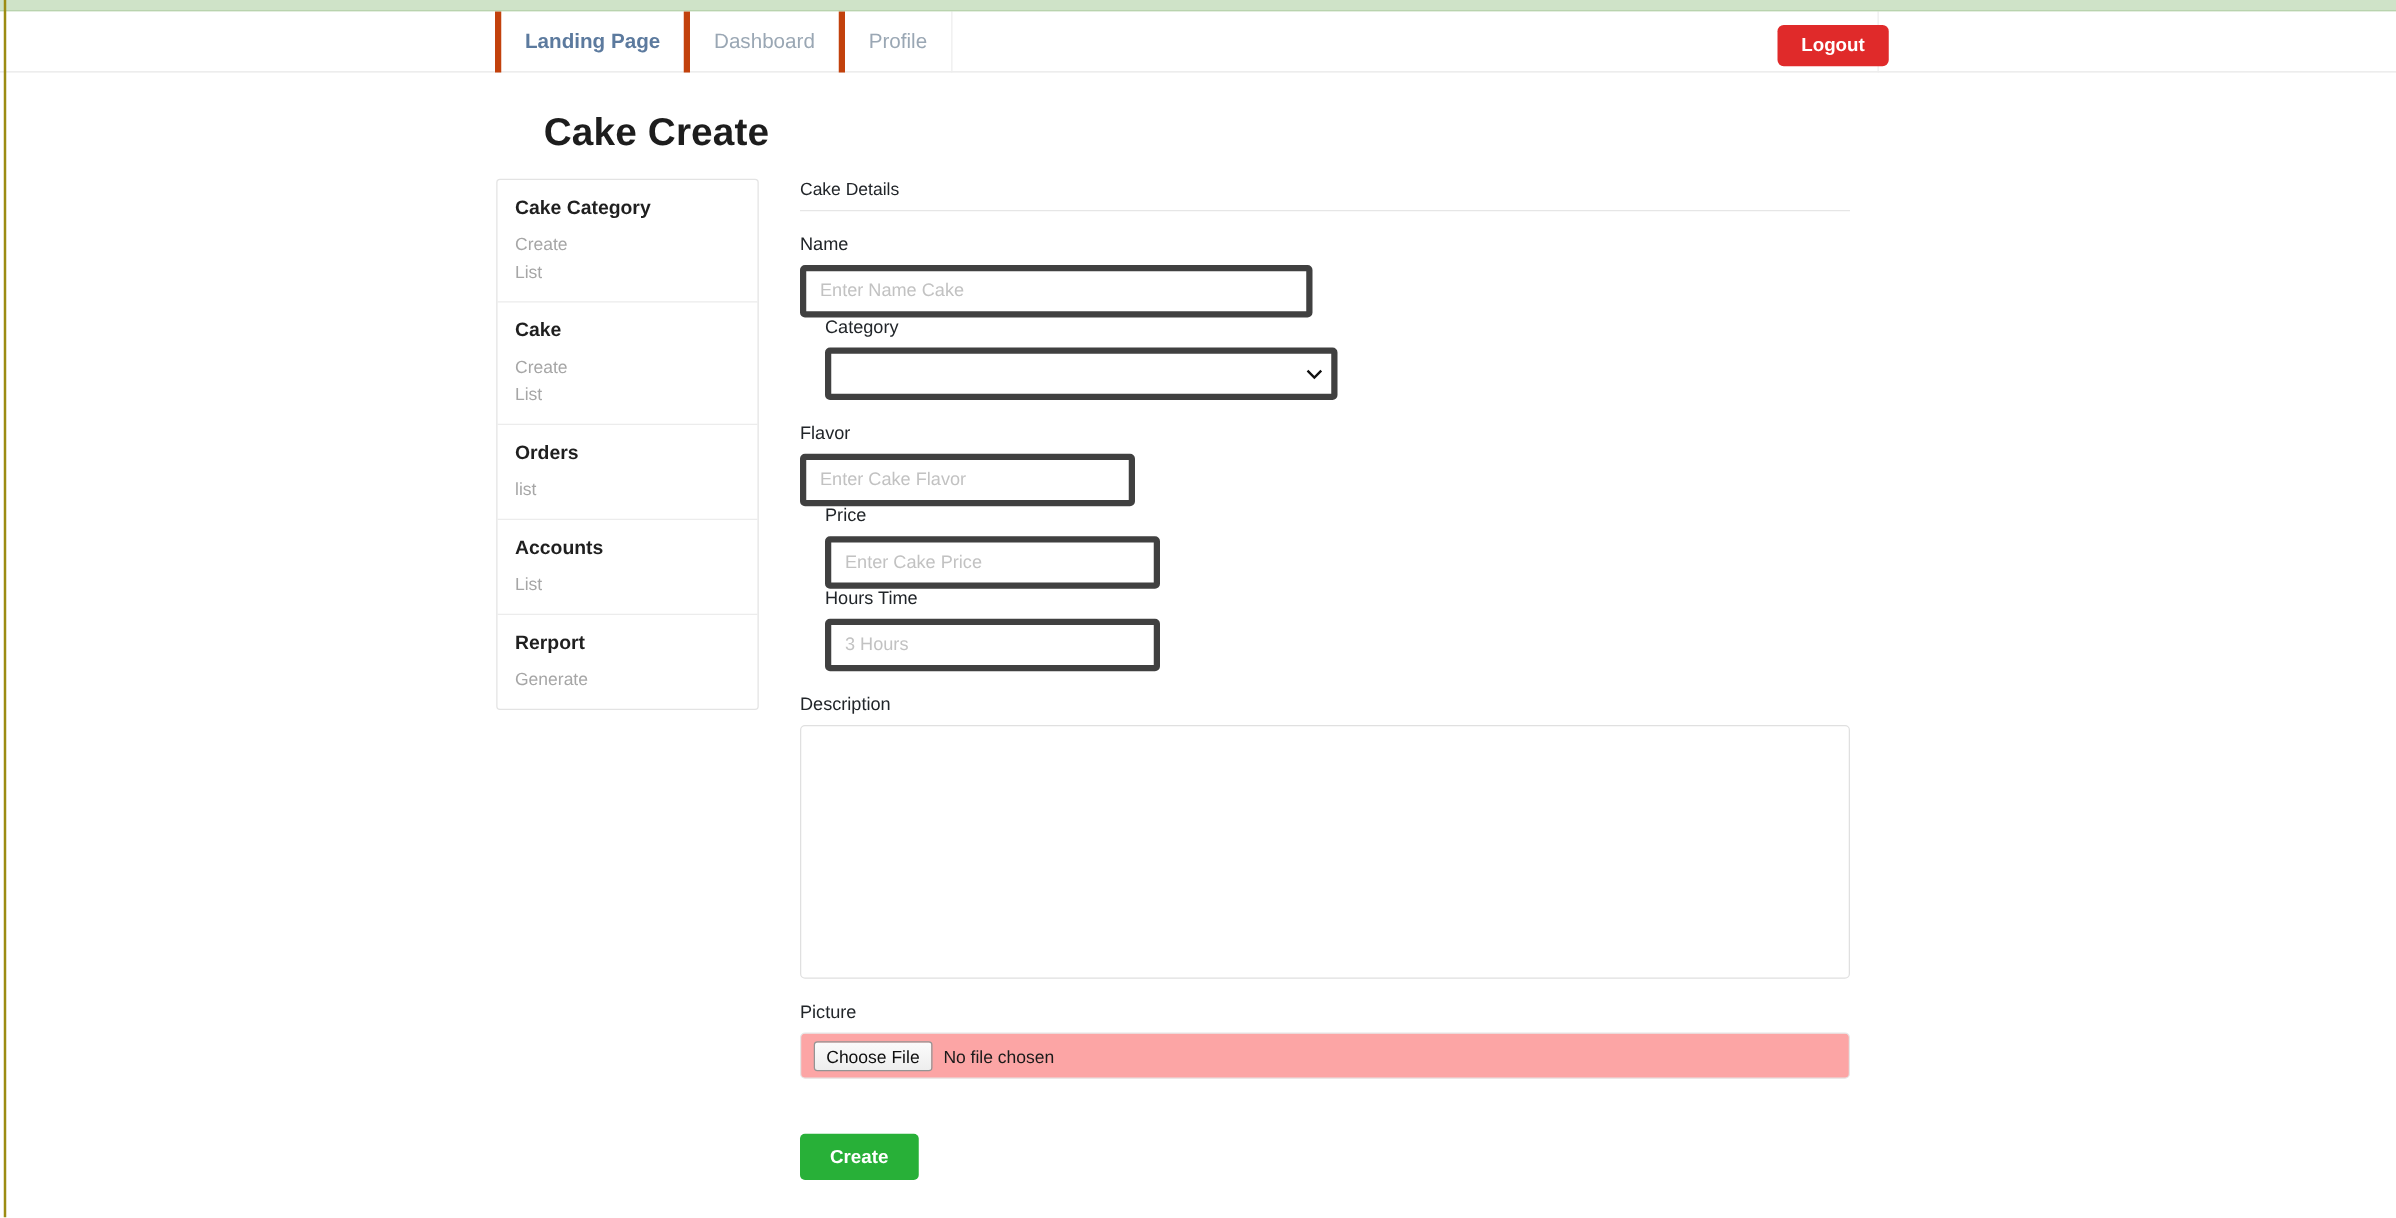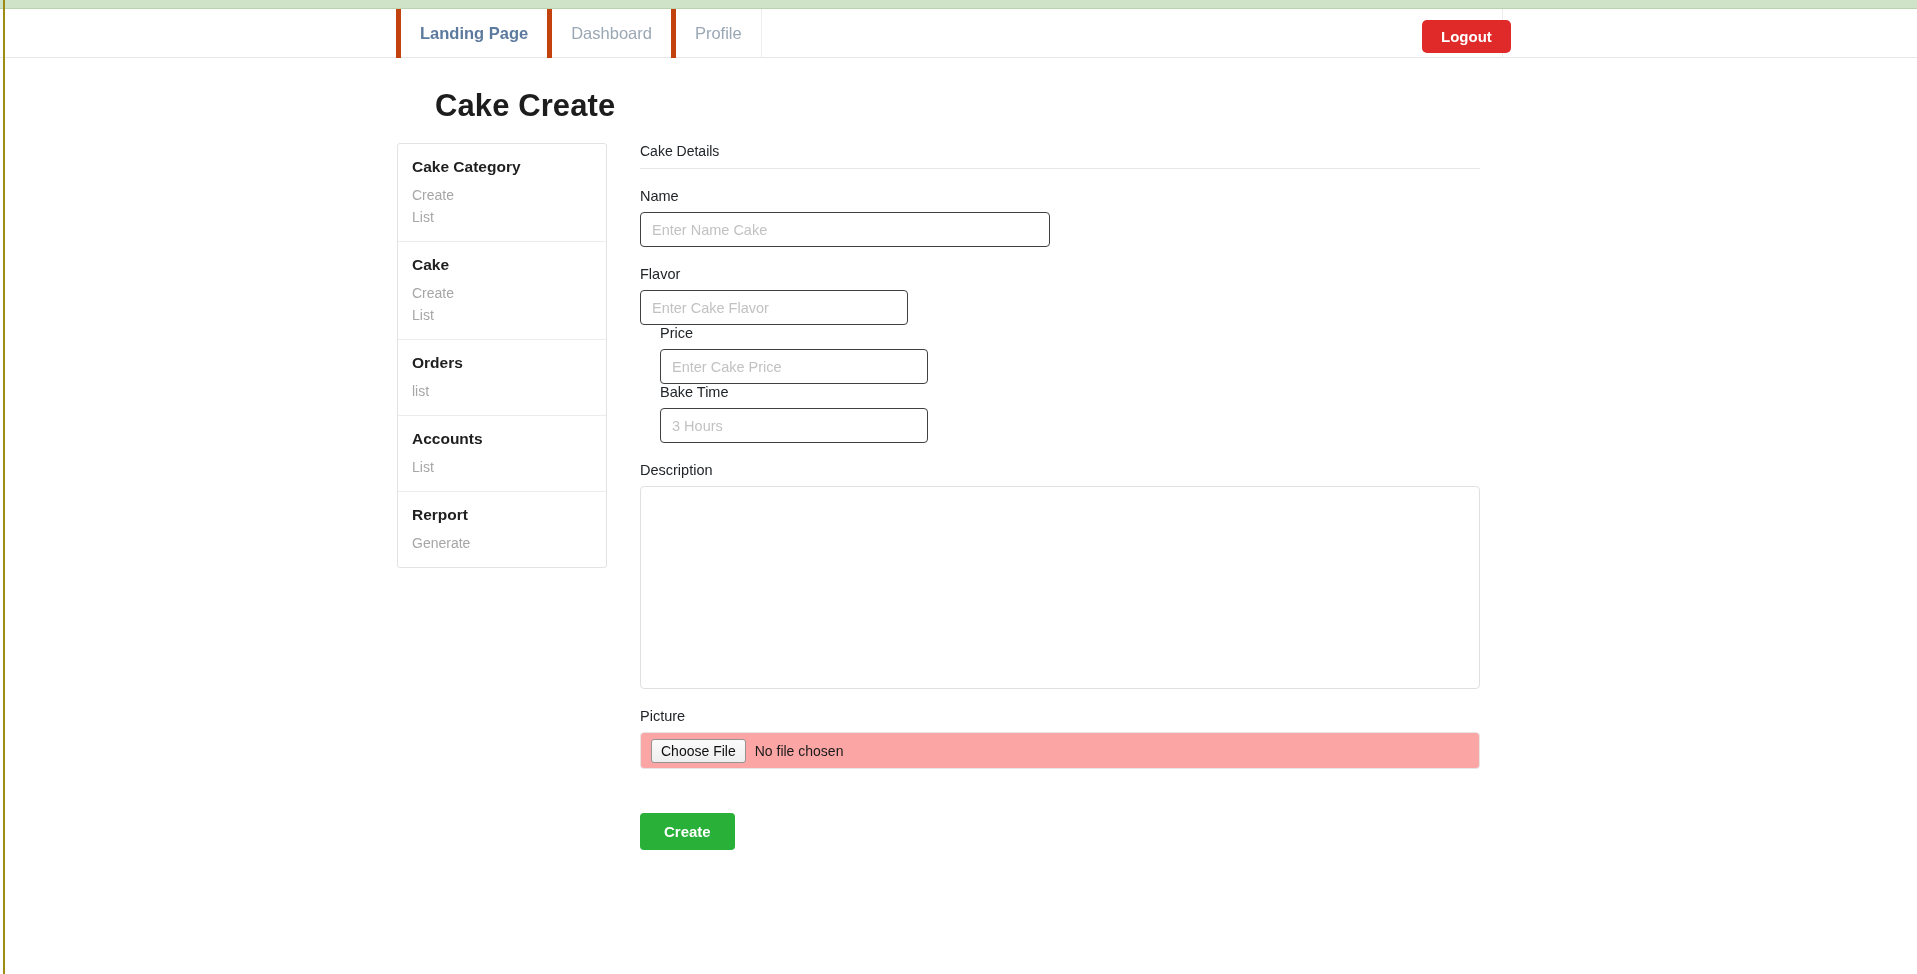--- a/index.html
+++ b/index.html
@@ -149,21 +149,21 @@
   .fg.third { width: 268px; }
   .fg.full  { width: 840px; }
   .fg + .fg { margin-left: 20px; }
   .f-label {
     font-size: 14.5px;
     color: #212529;
     margin-bottom: 8px;
   }
   .f-input, .f-select, .f-file {
     height: 35px;
-    border: 1px solid #404040;
+    border: 5px solid #404040;
     border-radius: 4px;
     background: #ffffff;
     font-size: 14.5px;
     color: #333;
     padding: 16px 11px;
     outline: none;
     font-family: "Liberation Sans", sans-serif;
     width: 100%;
   }
   .f-input::placeholder { color: #c2c2c2; }
@@ -291,33 +291,46 @@
 
   <div class="form-area">
 
     <div class="form-heading">Cake Details</div>
 
     <div class="form-row">
       <div class="fg half">
         <label class="f-label">Name</label>
         <input class="f-input" type="text" placeholder="Enter Name Cake" style="">
       </div>
+      <div class="fg half">
+        <label class="f-label">Category</label>
+        <div class="select-wrap">
+          <select class="f-select">
+            <option>BIRTHDAY3</option>
+          </select>
+          <span class="chev">
+            <svg width="13" height="9" viewBox="0 0 13 9">
+              <path d="M1 1.5 L6.5 7 L12 1.5" stroke="#111" stroke-width="1.9" fill="none"></path>
+            </svg>
+          </span>
+        </div>
+      </div>
     </div>
 
     <div class="form-row">
       <div class="fg third">
         <label class="f-label">Flavor</label>
         <input class="f-input" type="text" placeholder="Enter Cake Flavor" style="">
       </div>
       <div class="fg third">
         <label class="f-label">Price</label>
         <input class="f-input" type="text" placeholder="Enter Cake Price" style="">
       </div>
       <div class="fg third">
-        <label class="f-label">Bake Time</label>
+        <label class="f-label">Hours Time</label>
         <input class="f-input" type="text" placeholder="3 Hours" style="">
       </div>
     </div>
 
     <div class="form-row">
       <div class="fg full">
         <label class="f-label">Description</label>
         <textarea class="f-textarea" placeholder="" style=""></textarea>
       </div>
     </div>

